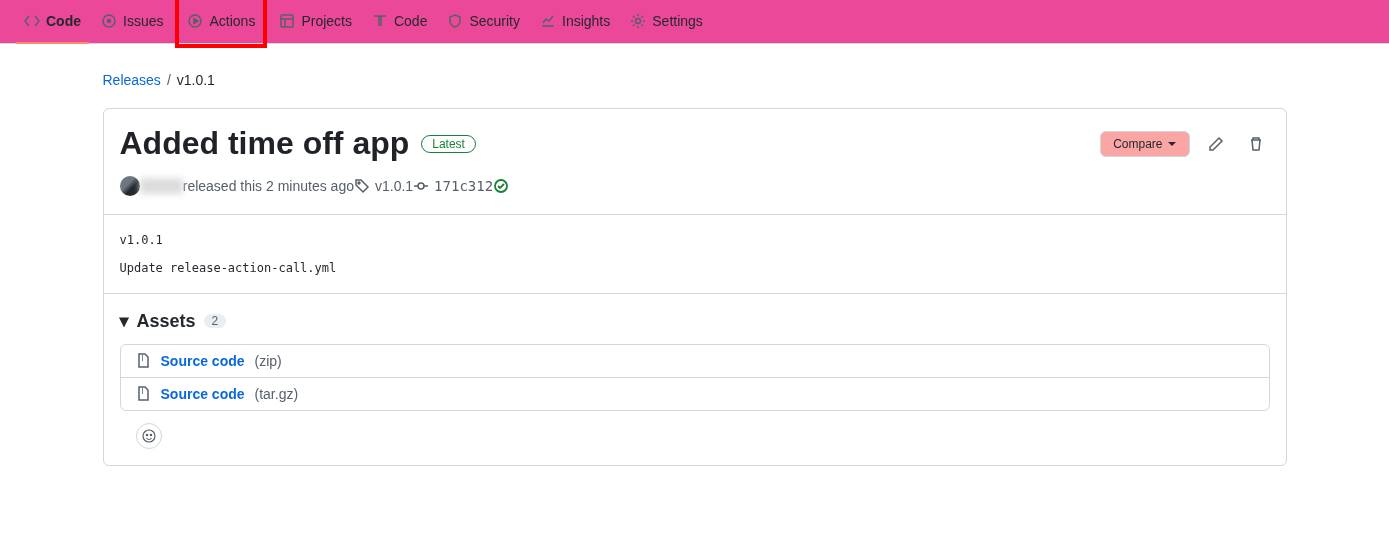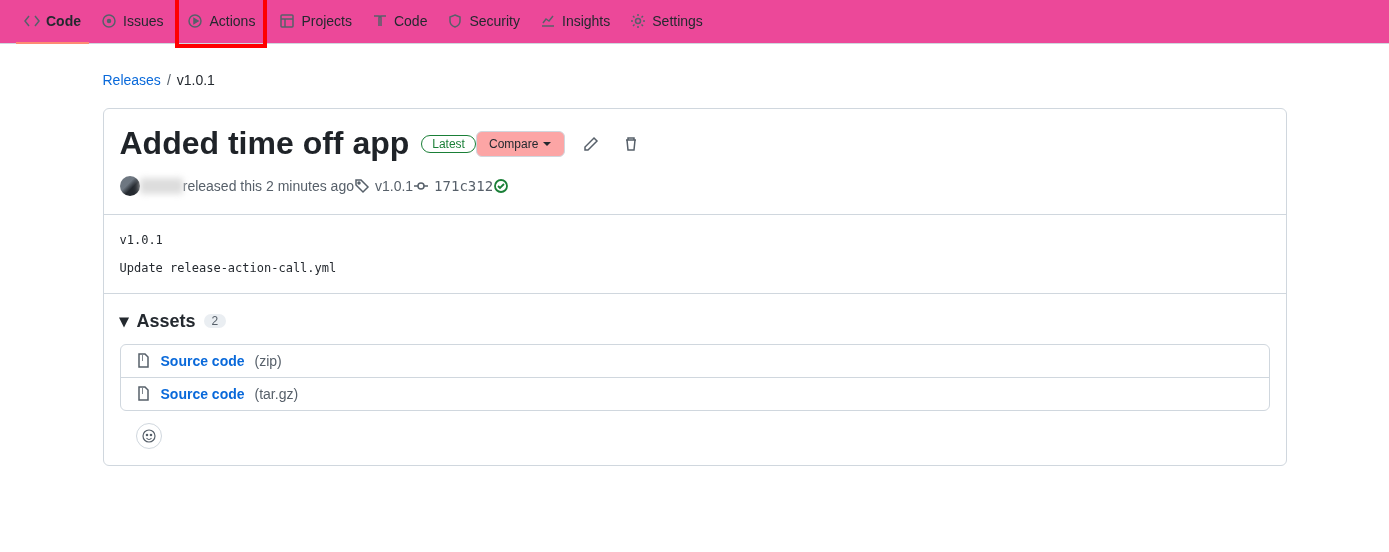--- a/index.html
+++ b/index.html
@@ -58,21 +58,21 @@
     border: 1px solid #d0d7de;
     border-radius: 6px;
     padding: 0;
   }
   .release-header {
     padding: 16px 16px 18px 16px;
   }
   .title-row {
     display: flex;
     align-items: center;
-    justify-content: flex-start;
+    justify-content: space-between;
   }
   .title-left {
     display: flex;
     align-items: center;
     gap: 12px;
   }
   .release-title {
     font-size: 32px;
     font-weight: 600;
     margin: 0;

